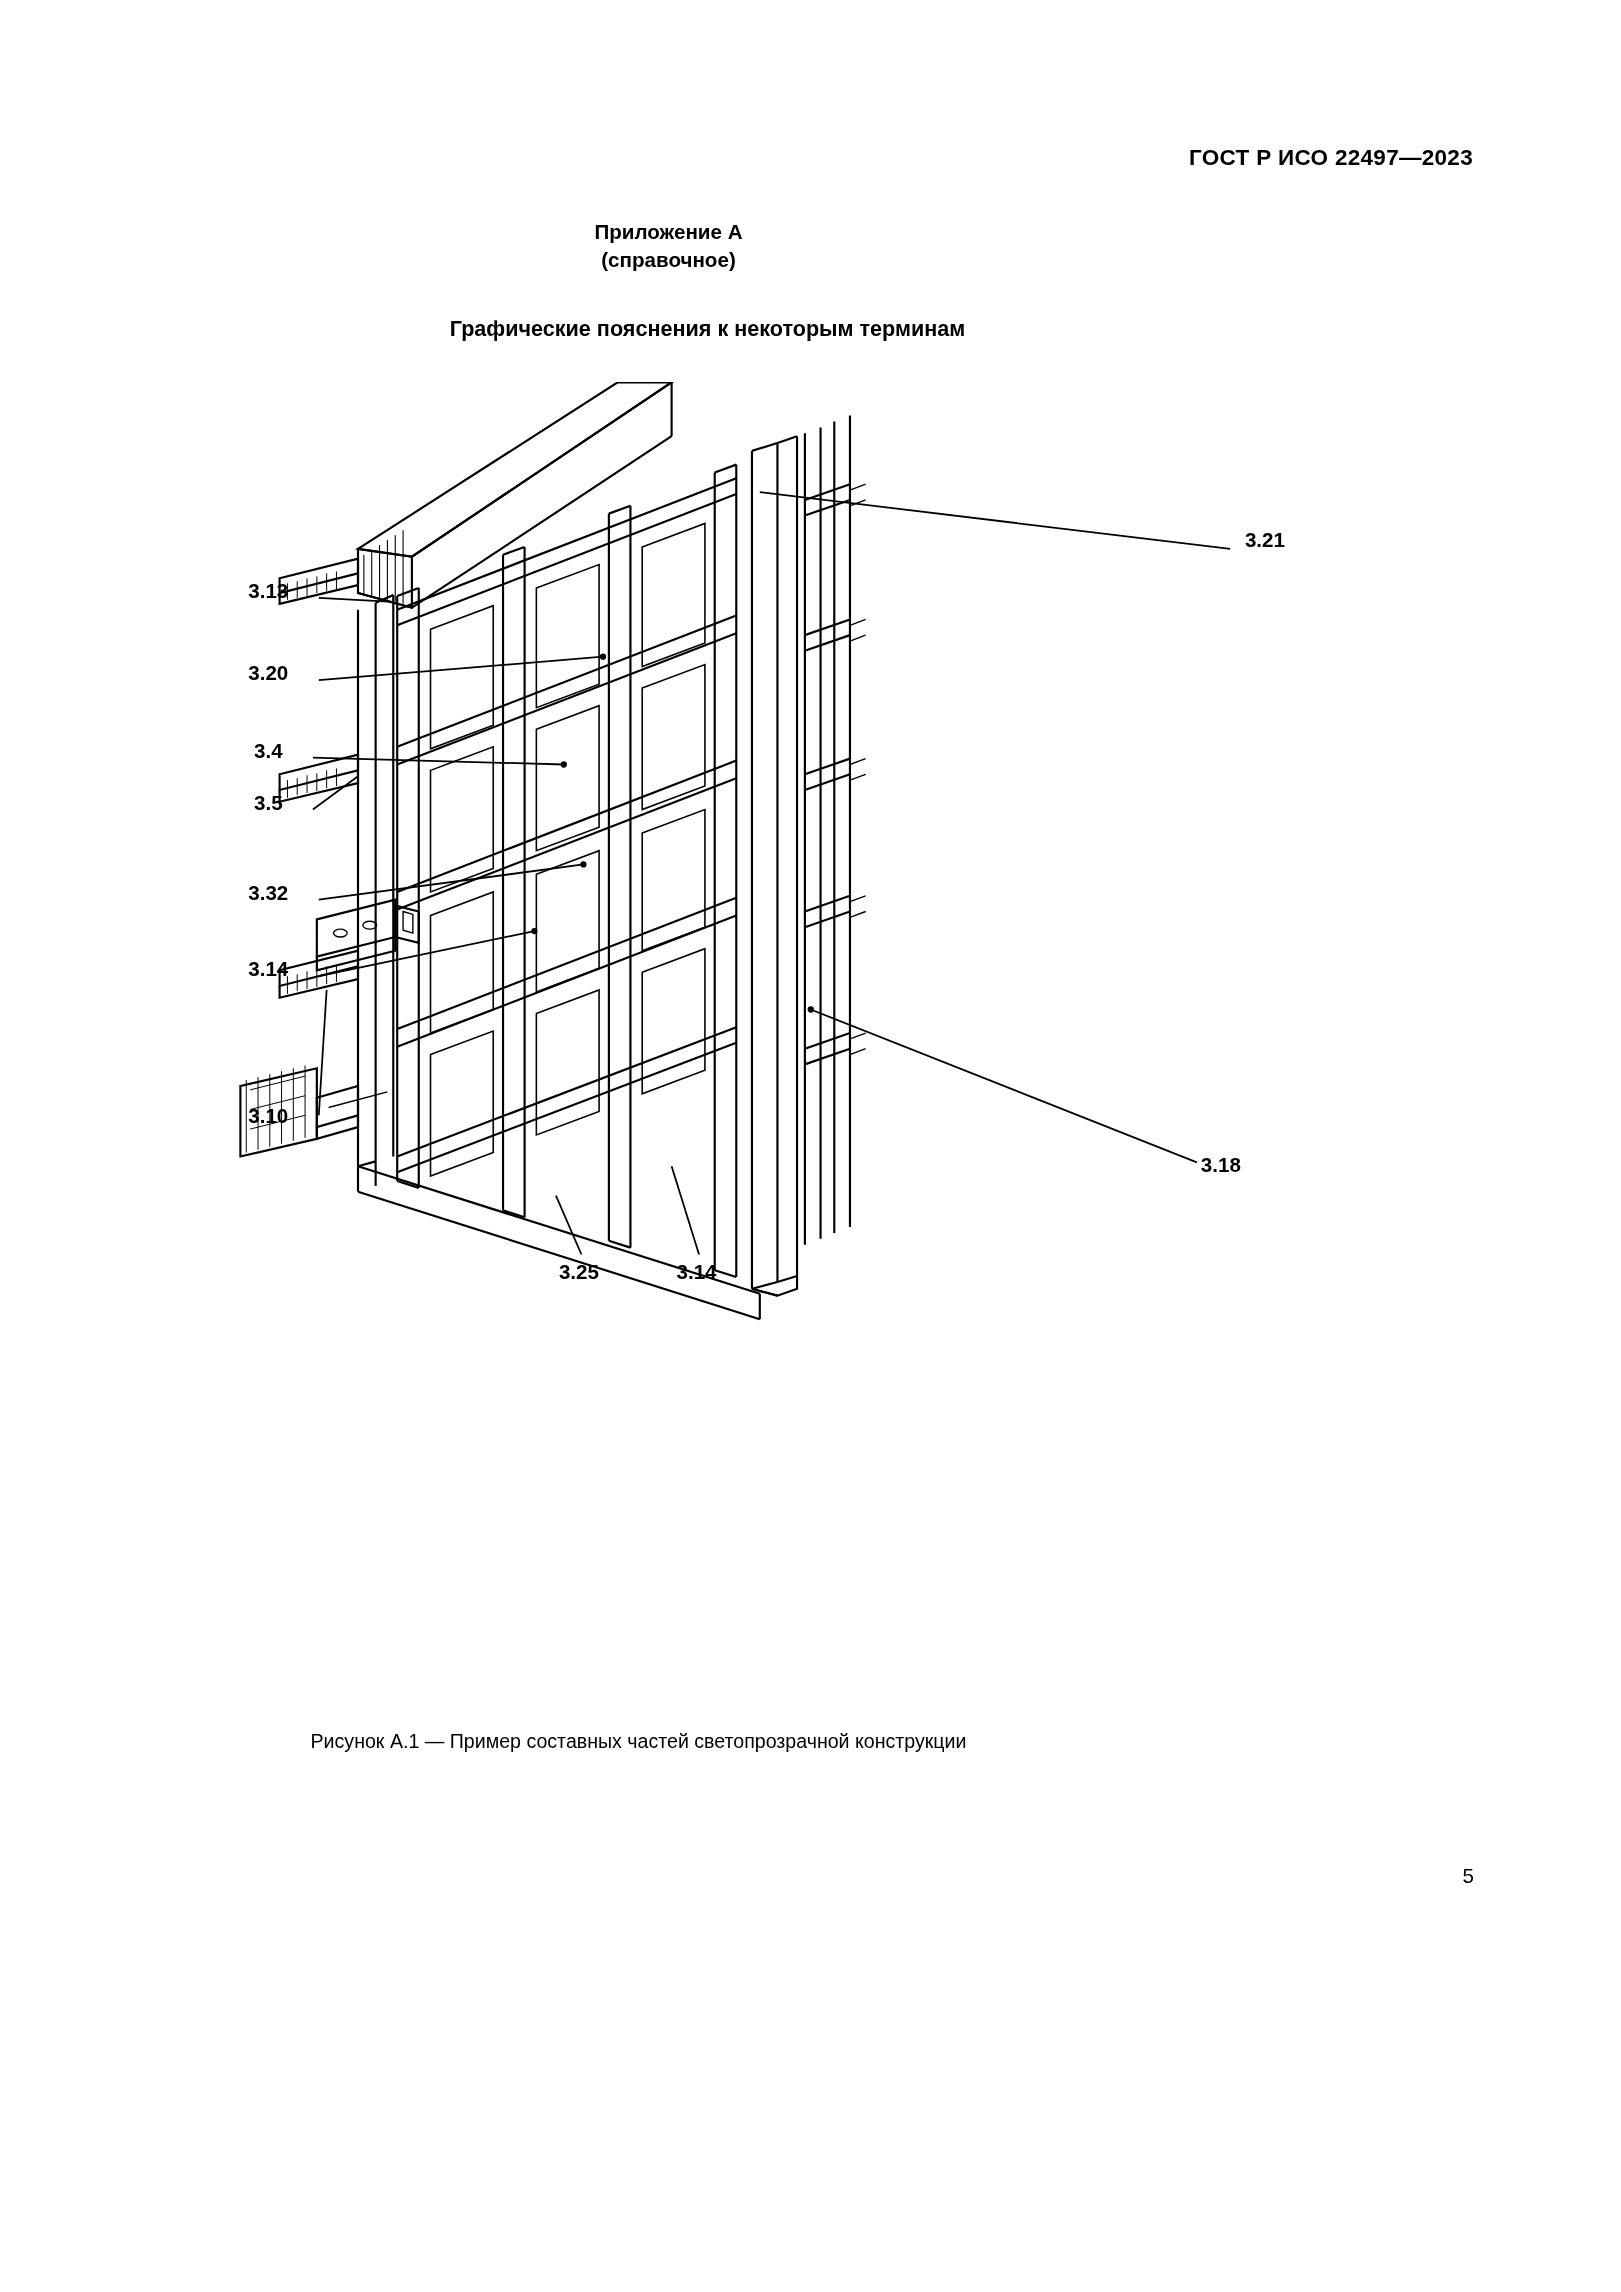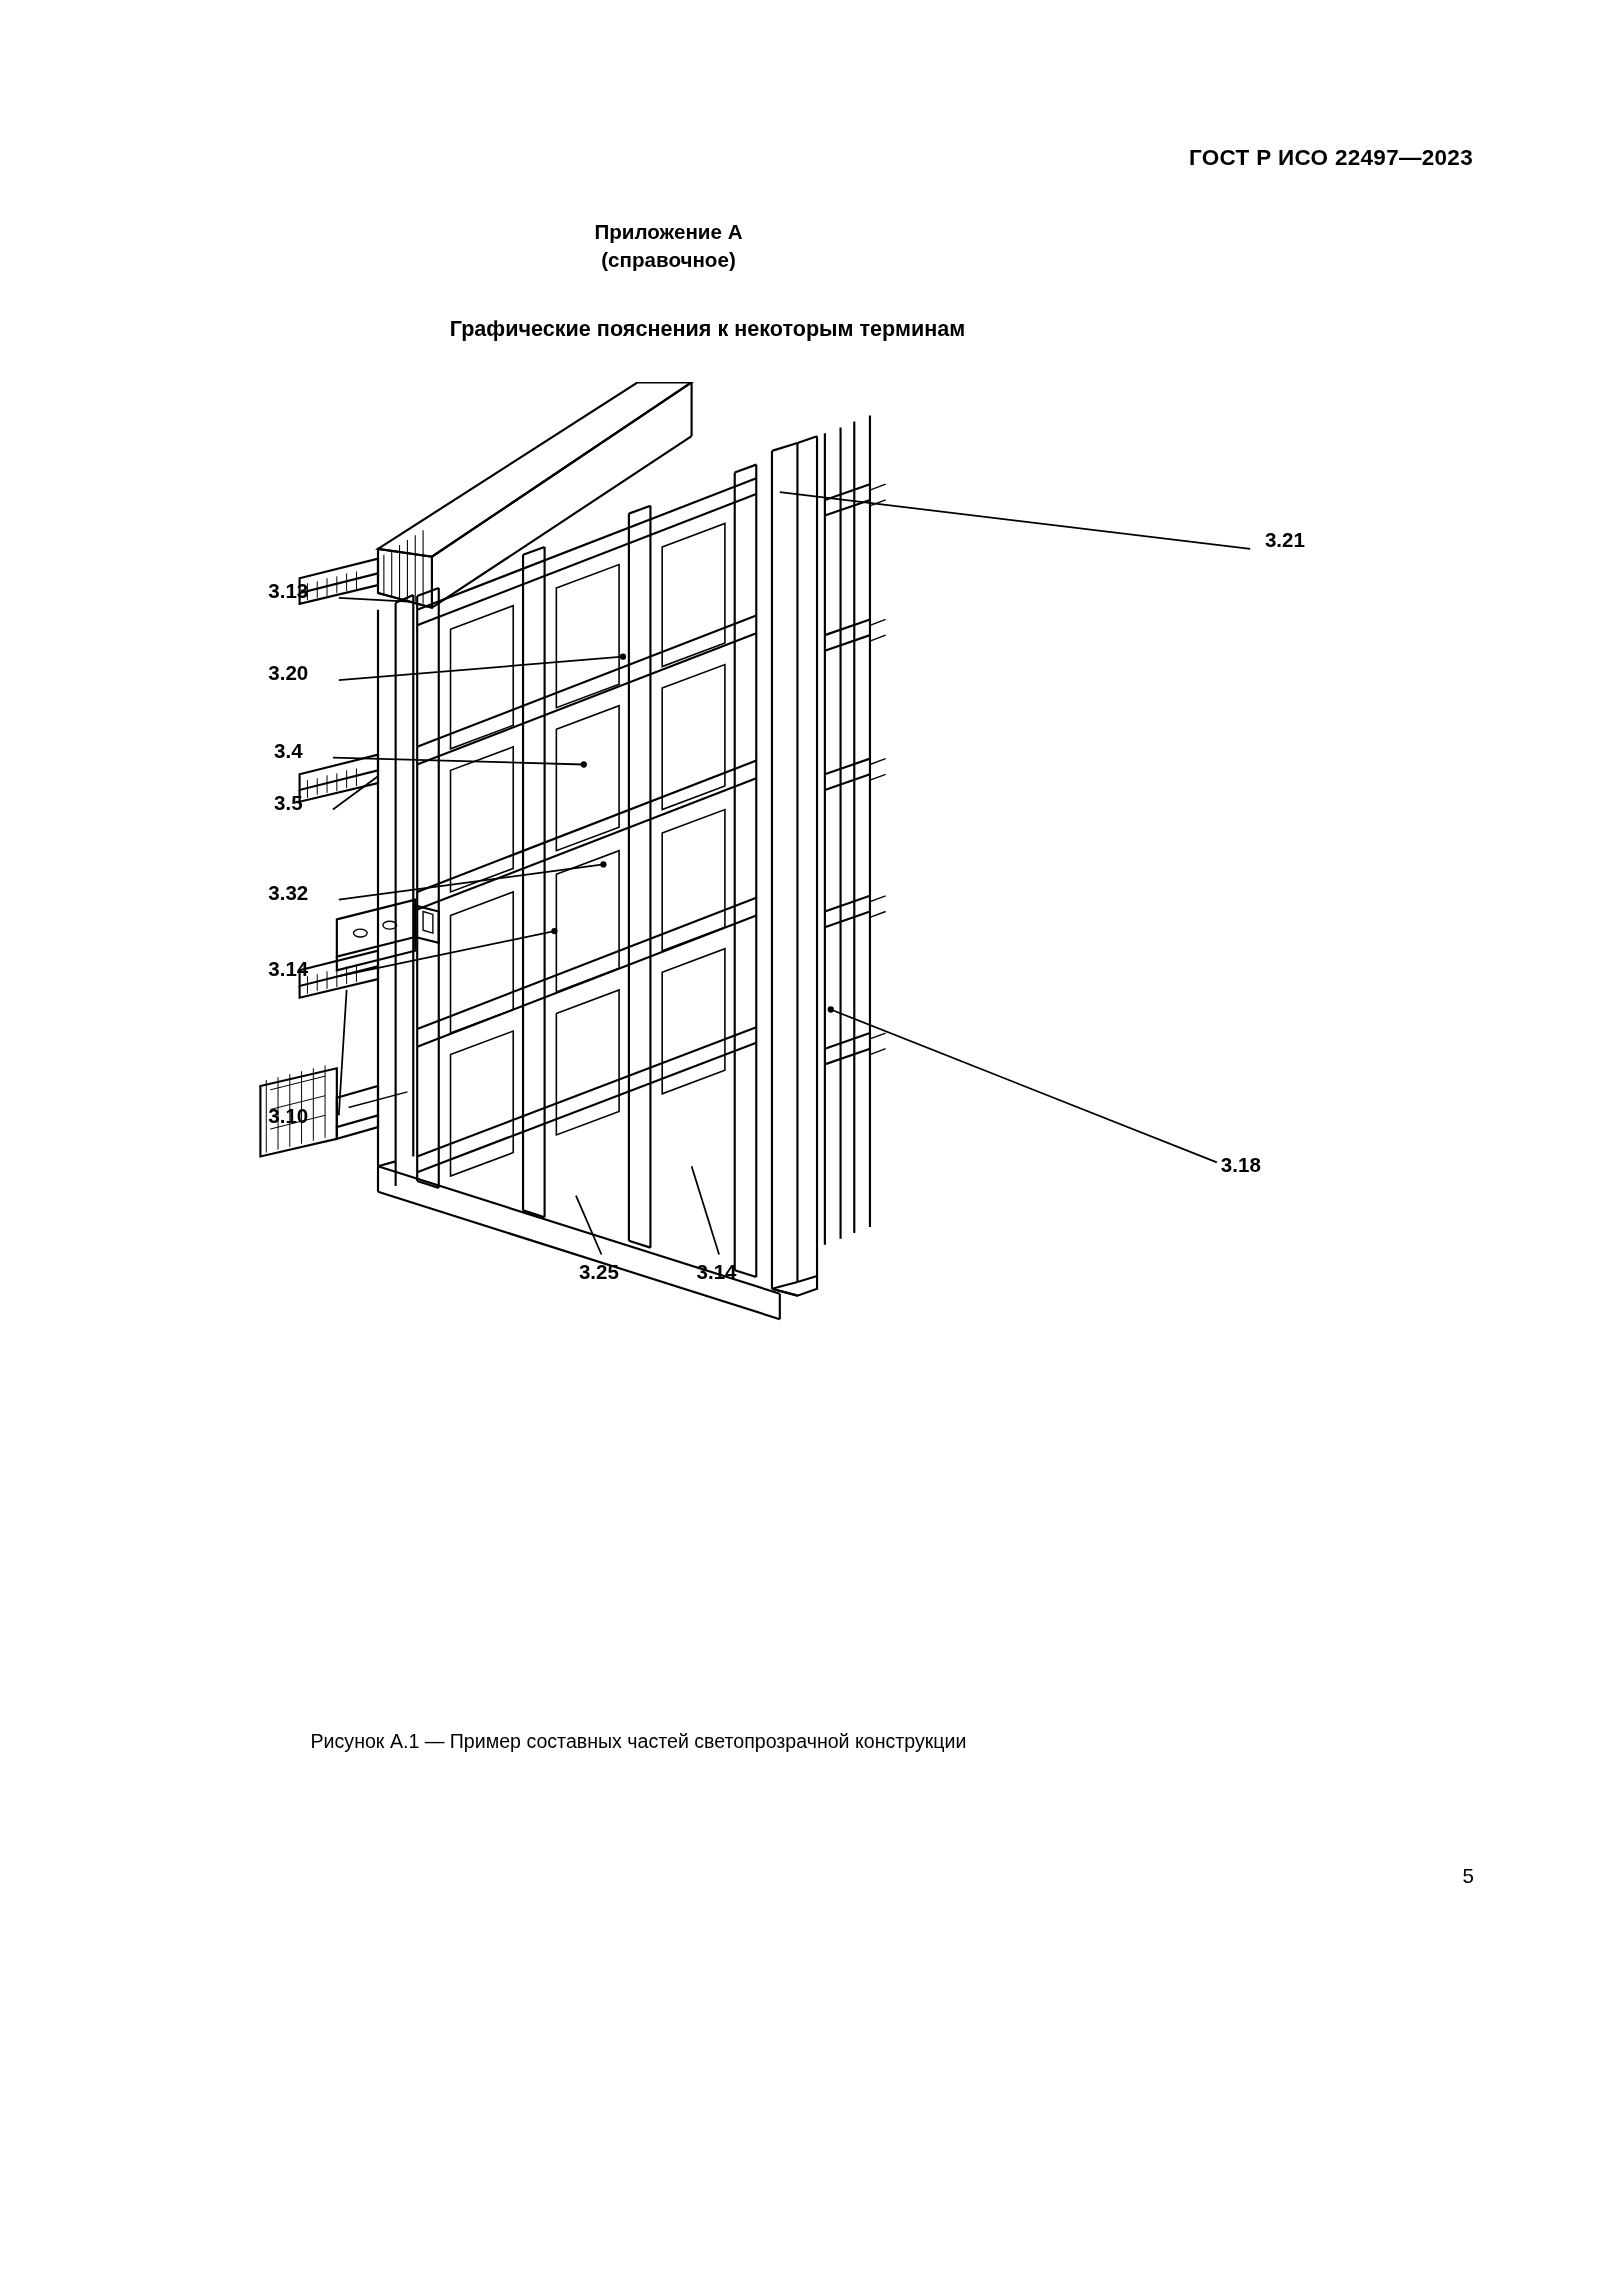--- a/index.html
+++ b/index.html
@@ -47,21 +47,21 @@
     left: 0;
     width: 1621px;
     text-align: center;
     font-size: 21.6px;
     font-weight: bold;
     transform: translateX(-103px);
   }
   .figure-wrap {
     position: absolute;
     top: 382px;
-    left: 231px;
+    left: 211px;
     width: 1176px;
     height: 1304px;
   }
   .figure-caption {
     position: absolute;
     top: 1730px;
     left: 0;
     width: 1621px;
     text-align: center;
     font-size: 19.6px;

